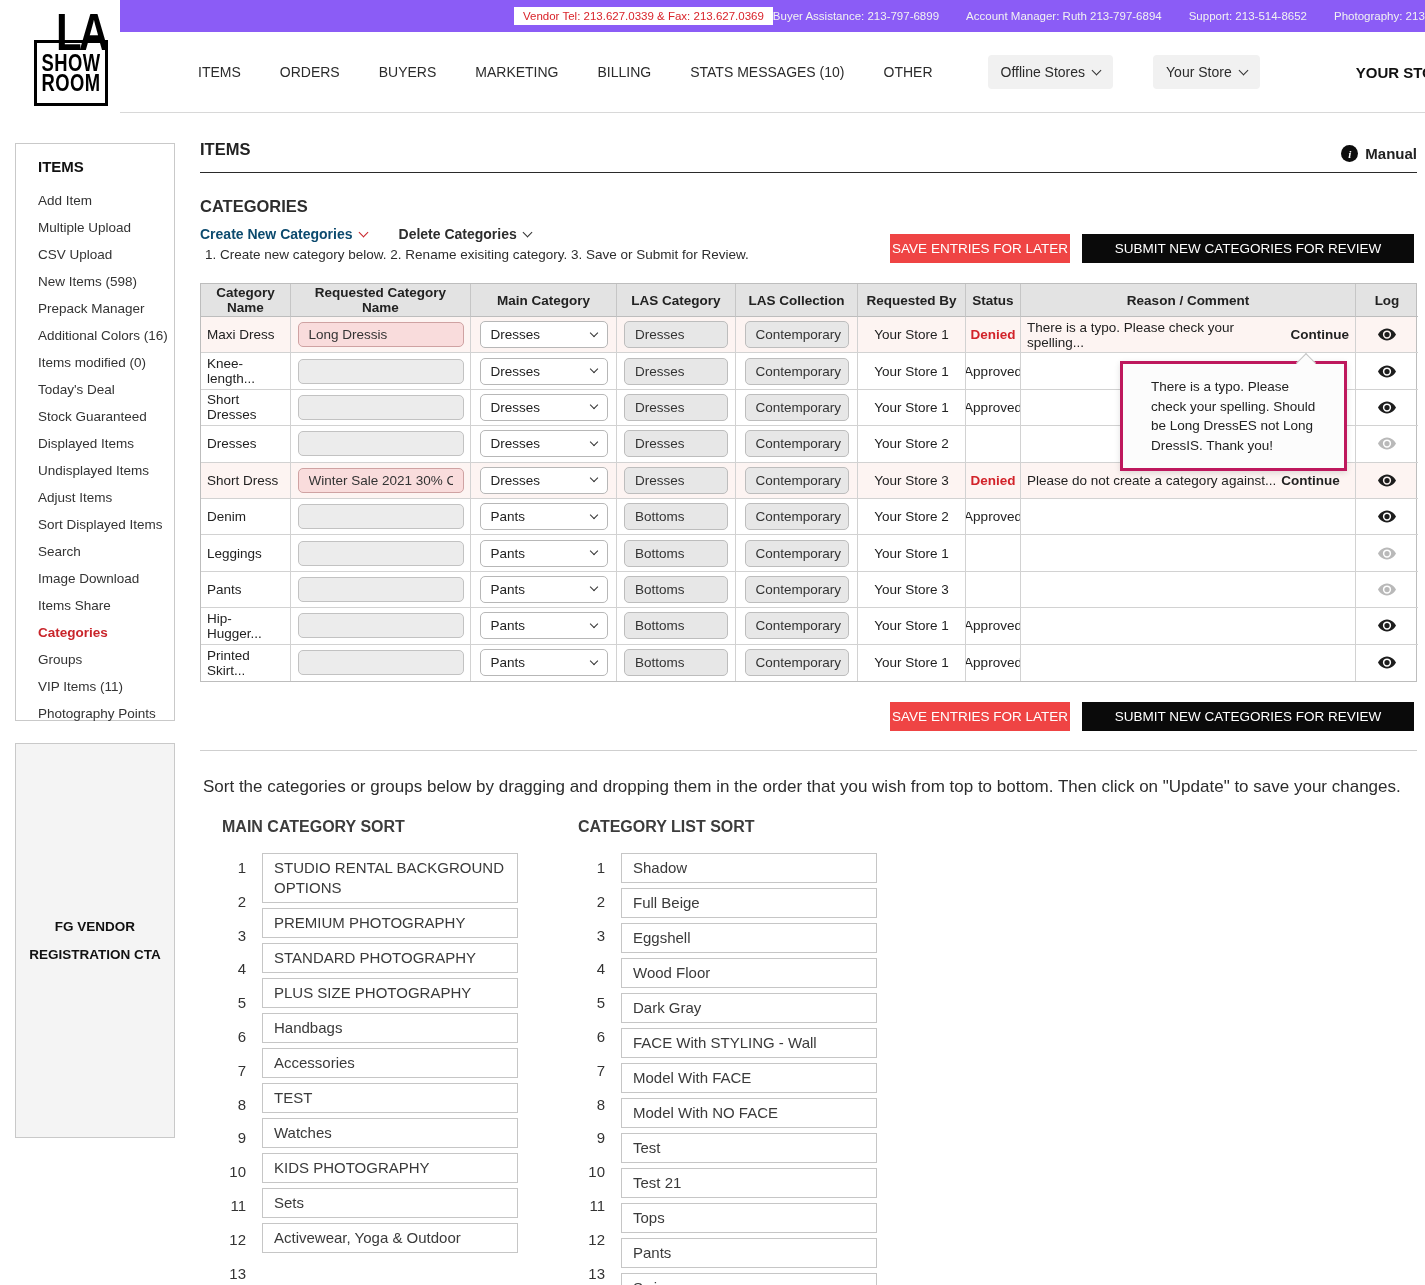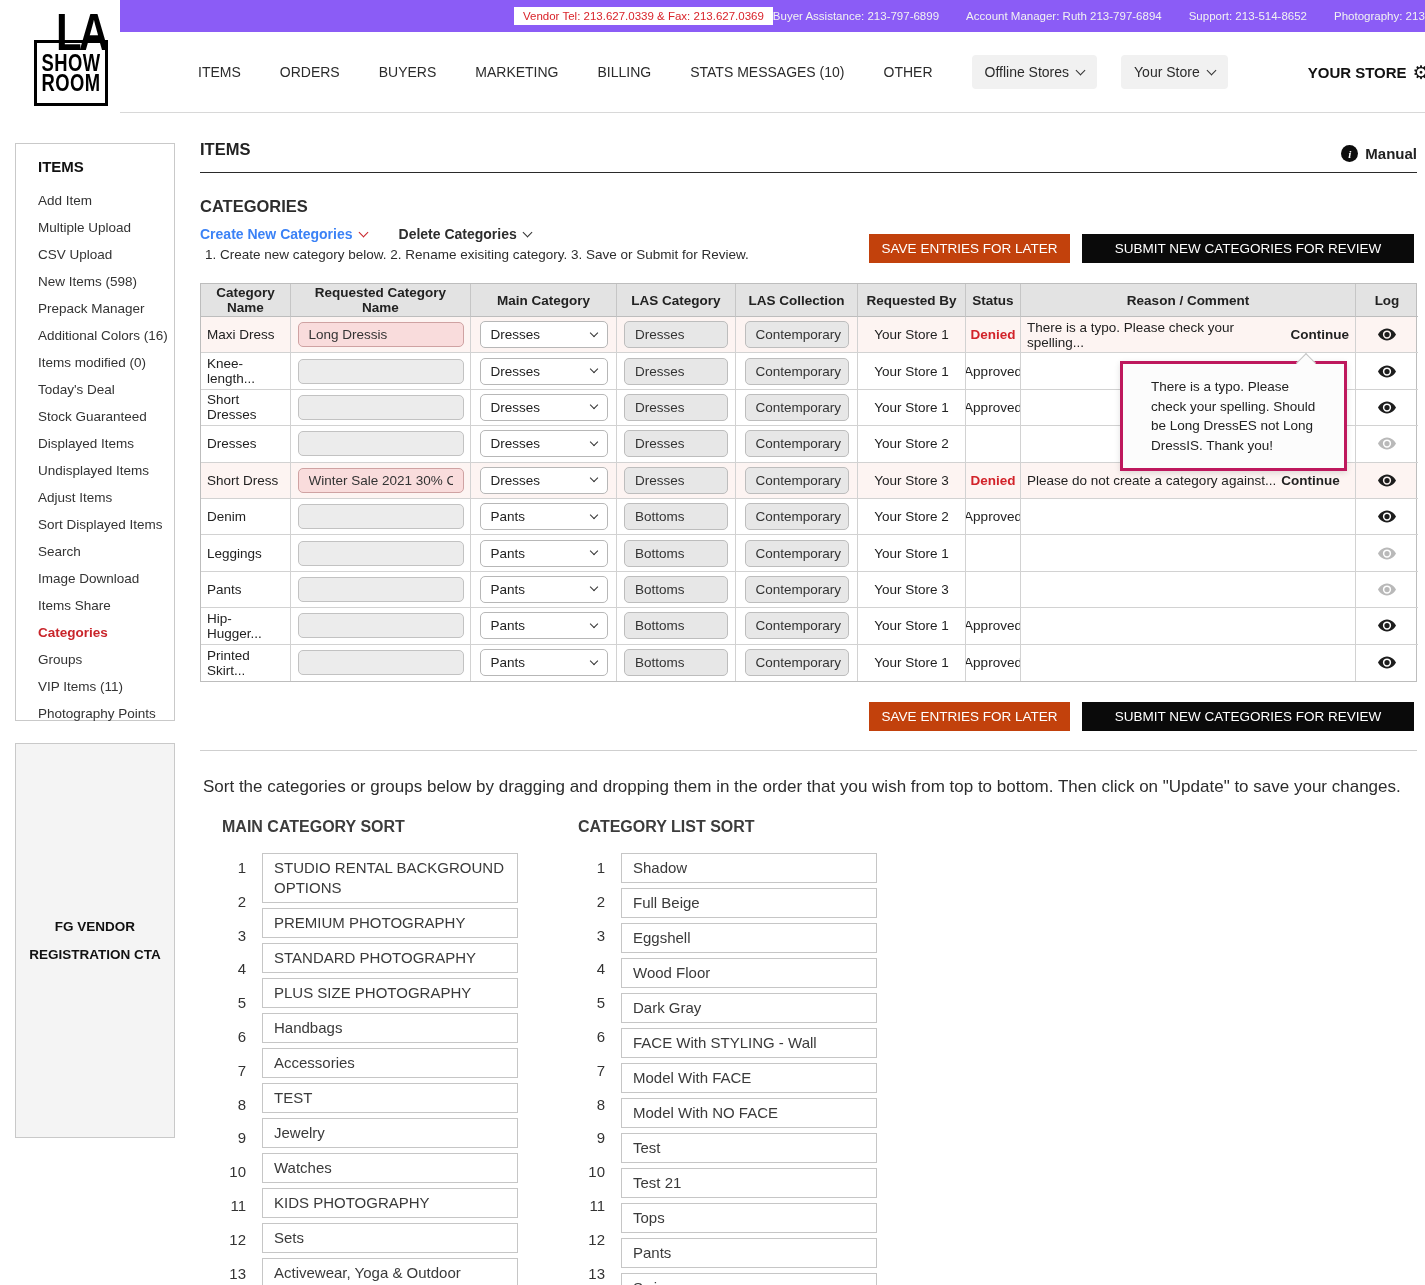--- a/index.html
+++ b/index.html
@@ -17,21 +17,21 @@
   .logo { position:absolute; left:12px; top:6px; width:104px; height:104px; background:#fff; }
   .logo-la { position:absolute; left:44px; top:-4px; font-weight:700; font-size:42px; letter-spacing:-3px;
     transform:scaleY(1.25); transform-origin:top; color:#000; z-index:2;}
   .logo-box { position:absolute; left:22px; top:34px; width:74px; height:66px; border:3.5px solid #000;
     display:flex; flex-direction:column; align-items:center; justify-content:center; }
   .logo-box span { font-weight:700; font-size:20px; line-height:20px; letter-spacing:.5px;
     transform:scale(.92,1.15); color:#000; }
 
   
   .navbar { position:absolute; left:120px; top:32px; width:1305px; height:81px; background:#fff;
-    border-bottom:1px solid #d8d8d8; display:flex; align-items:center; padding-left:78px; }
+    border-bottom:1px solid #d8d8d8; display:flex; align-items:center; padding-left:78px;gap:16px; }
   .nav-item { font-size:14px; color:#2b2b2b; margin-right:39px; cursor:pointer; white-space:nowrap; }
   .nav-pill { background:#f1f1f1; border-radius:4px; padding:9px 13px; font-size:14px; color:#2b2b2b;
     display:flex; align-items:center; gap:8px; cursor:pointer; white-space:nowrap; }
   .nav-pill.offline { margin-right:24px; }
   .nav-pill.store-select { width:124px; justify-content:space-between; margin-right:80px; }
   .chev { display:inline-block; width:7px; height:7px; border-left:1.7px solid #333; border-bottom:1.7px solid #333;
     transform:rotate(-45deg); margin-top:-4px; }
   .your-store { margin-left:auto; margin-right:6px; display:flex; align-items:center; gap:6px;
     font-size:15px; font-weight:700; color:#111; cursor:pointer; white-space:nowrap; }
   .gear { font-family:"DejaVu Sans", sans-serif; font-size:19px; line-height:1; color:#111; }
@@ -50,29 +50,29 @@
   .main { position:absolute; left:200px; top:140px; width:1217px; height:1145px; }
   .title-row { position:absolute; top:0; left:0; right:0; height:33px; border-bottom:1px solid #2a2a2a;
     display:flex; align-items:flex-start; justify-content:space-between; }
   .page-title { font-size:16.5px; font-weight:700; color:#222; }
   .manual { display:flex; align-items:center; gap:7px; font-size:15px; font-weight:700; cursor:pointer; margin-top:5px;}
   .info-icon { width:17px; height:17px; border-radius:50%; background:#0c0c0c; color:#fff; font-size:11px;
     font-weight:700; display:flex; align-items:center; justify-content:center; font-family:"Liberation Serif",serif; font-style:italic;}
   .section-title { position:absolute; top:57px; font-size:16.5px; font-weight:700; color:#2d2d2d; }
   .links-row { position:absolute; top:86px; display:flex; gap:32px; align-items:center; }
   .dd-link { font-size:14px; font-weight:700; display:flex; align-items:center; gap:7px; cursor:pointer; }
-  .dd-link.red { color:#3b82f6; }
+  .dd-link.red { color:#0c4a6e; }
   .dd-link.red .chev { border-color:#c9252b; }
   .dd-link.dark { color:#2d2d2d; }
   .instructions { position:absolute; top:107px; left:5px; font-size:13.5px; color:#2d2d2d; }
   .btn-row { position:absolute; right:3px; display:flex; gap:12px; }
   .btn-row.top { top:94px; } .btn-row.bottom { top:562px; }
   .btn { height:29px; display:flex; align-items:center; justify-content:center; color:#fff; font-size:13.5px;
     cursor:pointer; padding:0 20px; white-space:nowrap; }
-  .btn.gray { background:#c2410c; width:201px; }
+  .btn.gray { background:#ef4444; width:180px; }
   .btn.black { background:#0a0a0a; width:332px; }
 
   
   .cat-table { position:absolute; top:143px; left:0; width:1217px; border:1px solid #bdbdbd; }
   .thead, .trow { display:grid; grid-template-columns:90px 180px 146px 119px 122px 108px 55px 335px 62px; }
   .thead { background:#e3e3e3; height:33px; }
   .thead > div { font-size:13.5px; font-weight:700; color:#222; display:flex; align-items:center;
     justify-content:center; border-right:1px solid #c6c6c6; border-bottom:1px solid #bdbdbd; padding:0 4px; text-align:center;}
   .thead > div:last-child { border-right:none; }
   .trow { height:36.4px; background:#fff; }
@@ -608,21 +608,20 @@
             <div>13</div>
           </div>
         <div class="boxes" id="main-sort-boxes">
             <div class="sort-box">STUDIO RENTAL BACKGROUND OPTIONS</div>
             <div class="sort-box">PREMIUM PHOTOGRAPHY</div>
             <div class="sort-box">STANDARD PHOTOGRAPHY</div>
             <div class="sort-box">PLUS SIZE PHOTOGRAPHY</div>
             <div class="sort-box">Handbags</div>
             <div class="sort-box">Accessories</div>
             <div class="sort-box">TEST</div>
-            <div class="sort-box">Jewelry</div>
             <div class="sort-box">Watches</div>
             <div class="sort-box">KIDS PHOTOGRAPHY</div>
             <div class="sort-box">Sets</div>
             <div class="sort-box">Activewear, Yoga &amp; Outdoor</div>
           </div>
       </div>
     </div>
     <div class="sort-block second">
       <div class="sort-title">CATEGORY LIST SORT</div>
       <div class="sort-body">

